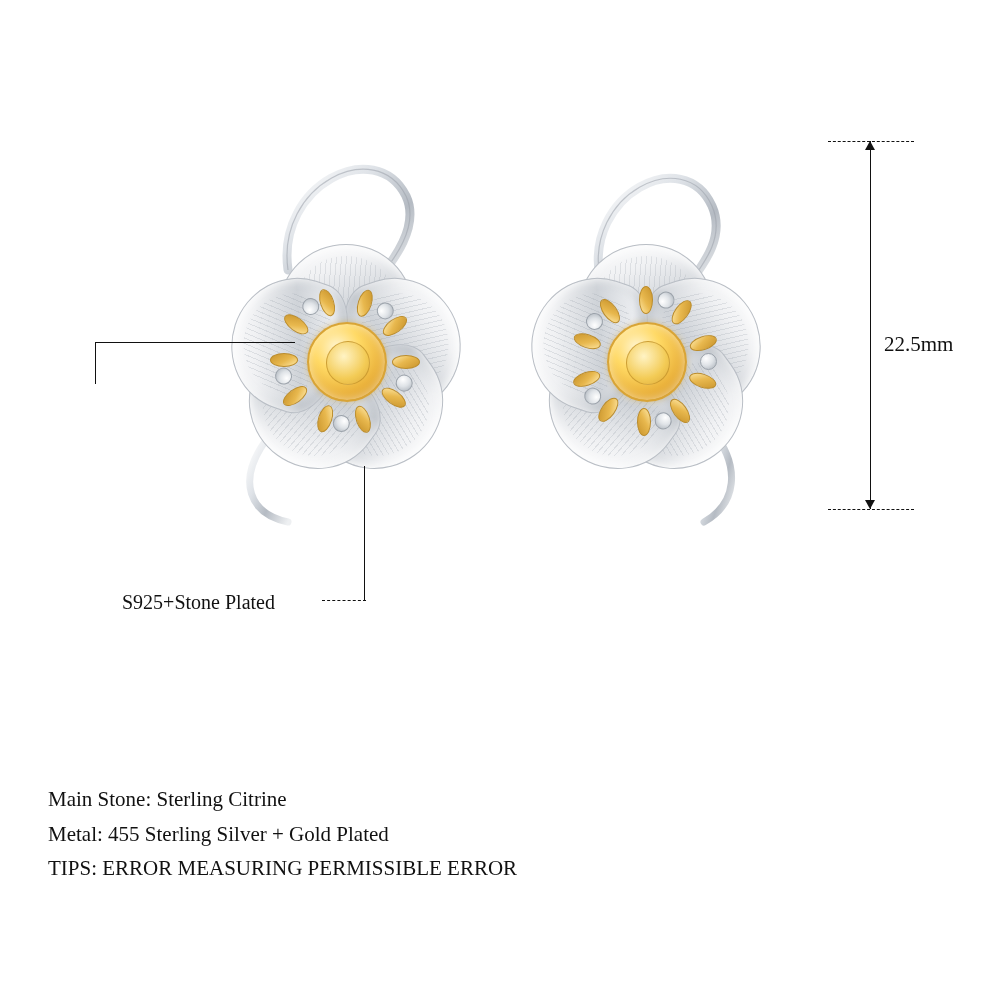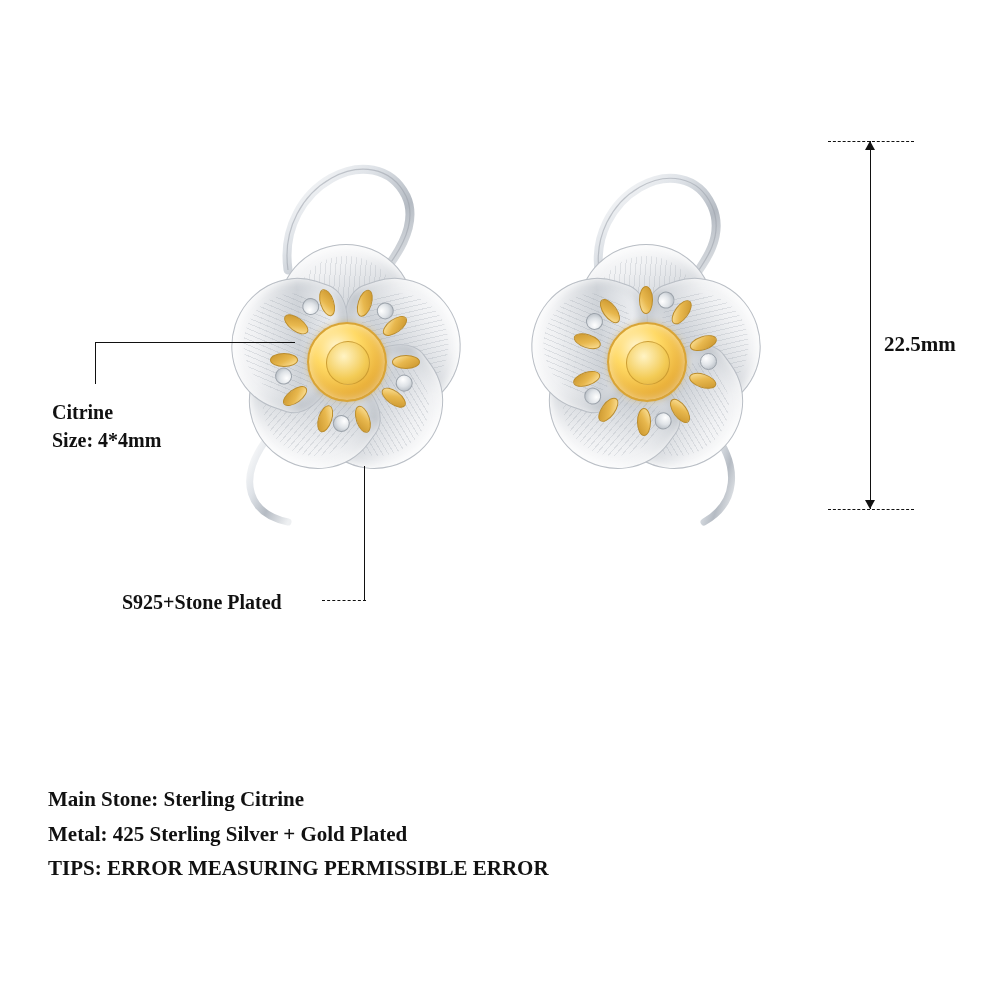--- a/index.html
+++ b/index.html
@@ -14,21 +14,20 @@
     font-family: "Liberation Serif", serif;
     color: #111111;
     overflow: hidden;
   }
 
   #stage {
     position: absolute;
     left: 0; top: 0;
     width: 1000px;
     height: 1000px;
-    font-weight: bold;
   }
 
   
   .product-area {
     position: absolute;
     left: 180px;
     top: 110px;
     width: 640px;
     height: 430px;
   }
@@ -368,29 +367,25 @@
     <div class="tick bottom"></div>
     <div class="vline"></div>
     <div class="arrow up"></div>
     <div class="arrow down"></div>
   </div>
   <div class="dim-label">22.5mm</div>
 
   <div class="callout-line cl-h" style="left:95px; top:342px; width:200px;"></div>
   <div class="callout-line cl-v" style="left:95px; top:342px; height:42px;"></div>
 
-  <div class="callout-text" id="callout-citrine">
-    <div>Citrine</div>
-    <div>Size: 4*4mm</div>
-  </div>
 
   <div class="callout-line cl-v" style="left:364px; top:466px; height:134px;"></div>
   <div class="callout-line cl-dash-h" style="left:322px; top:600px; width:44px;"></div>
 
   <div class="callout-text" id="callout-material">S925+Stone Plated</div>
 
   <div class="specs">
     <div>Main Stone: Sterling Citrine</div>
-    <div>Metal: 425 Sterling Silver + Gold Plated</div>
+    <div>Metal: 455 Sterling Silver + Gold Plated</div>
     <div>TIPS: ERROR MEASURING PERMISSIBLE ERROR</div>
   </div>
 
 </div>
 
 </body></html>

